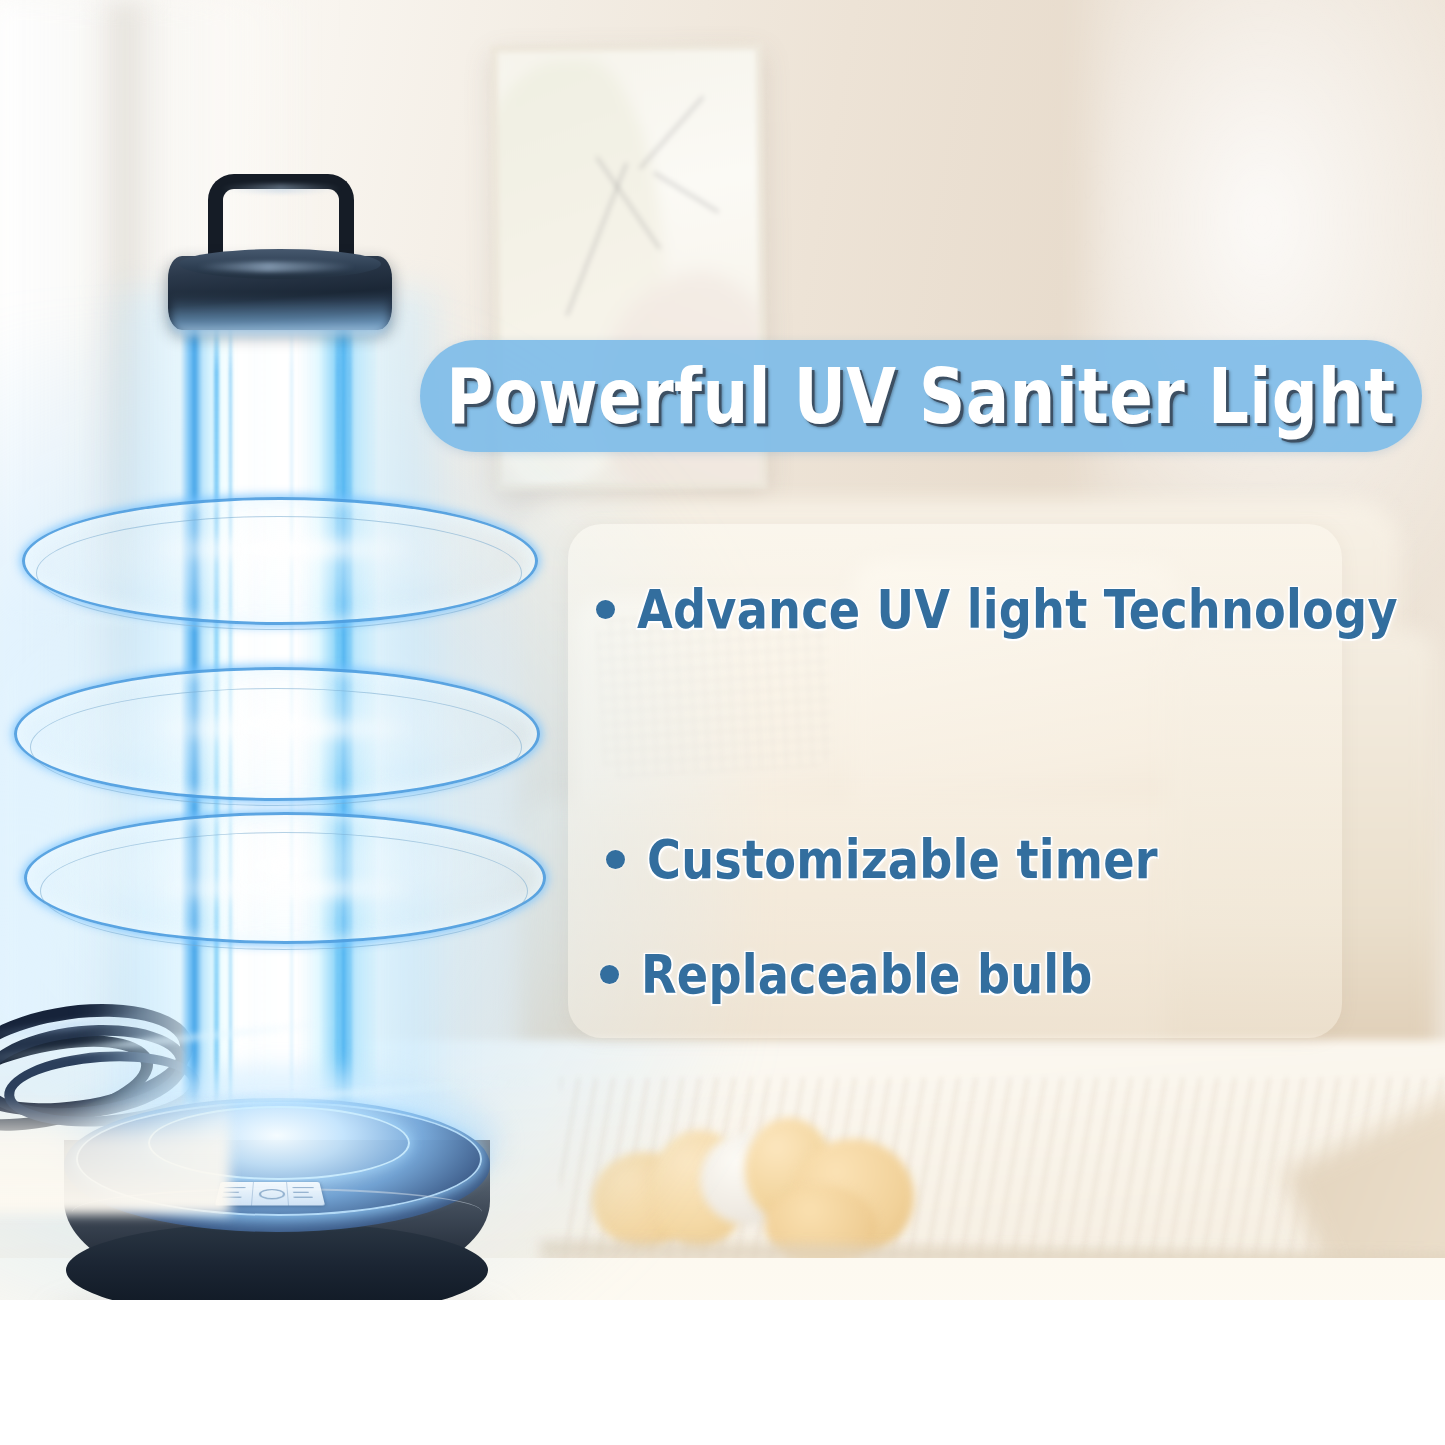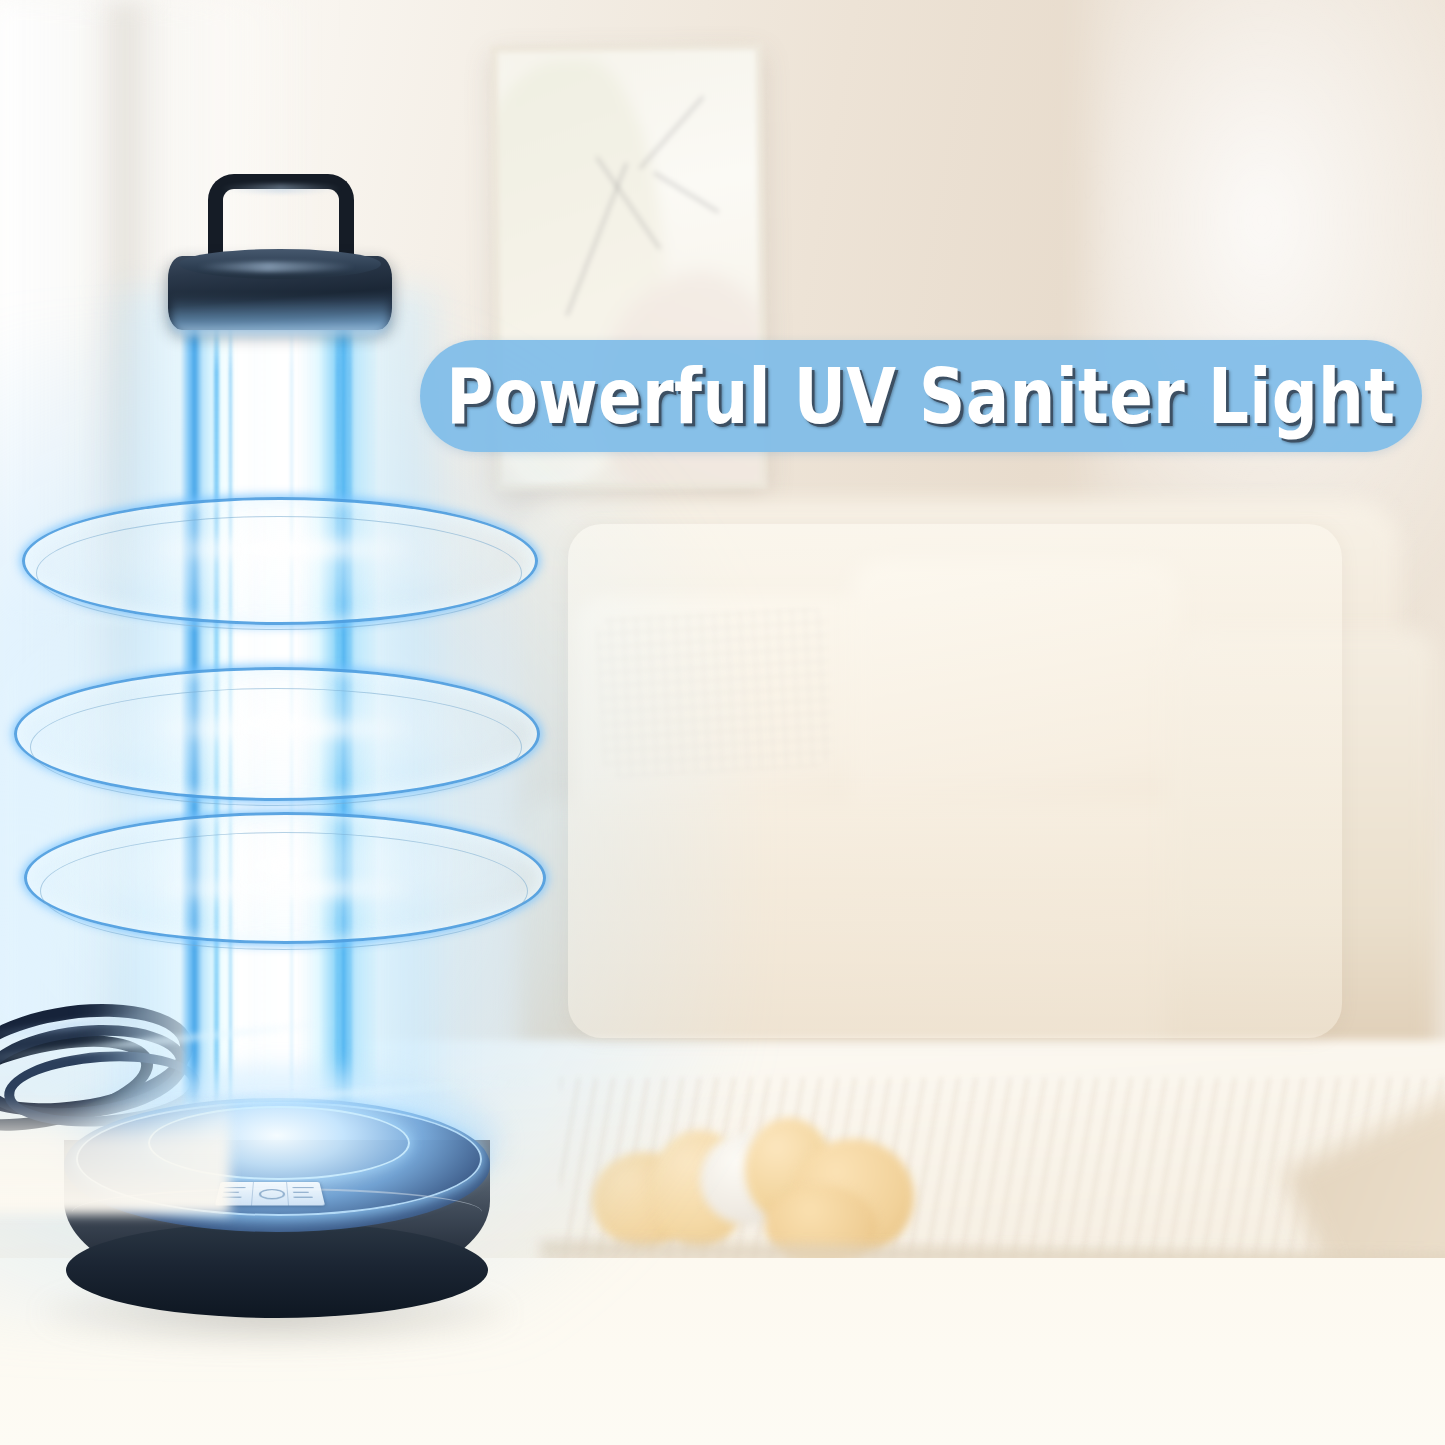--- a/index.html
+++ b/index.html
@@ -3,21 +3,21 @@
 <meta charset="utf-8">
 <style>
   html, body {
     margin: 0;
     padding: 0;
     background: #ffffff;
   }
   #scene {
     position: relative;
     width: 1445px;
-    height: 1445px;
+    height: 1300px;
     overflow: hidden;
     font-family: "Liberation Sans", sans-serif;
     background: #0f766e;
   }
 
   
   .bg-layer { position: absolute; inset: 0; }
 
   .bg-wall {
     position: absolute;
@@ -649,16 +649,28 @@
     <div class="streak st2"></div>
     <div class="streak st3"></div>
   </div>
 
   <div class="title-banner">
     <span class="title-text">Powerful UV Saniter Light</span>
   </div>
 
   <div class="feature-panel">
     <ul class="feature-list">
+      <li class="feature-item fi-0">
+        <span class="bullet-dot"></span>
+        <span class="feature-text">Advance UV light Technology</span>
+      </li>
+      <li class="feature-item fi-2">
+        <span class="bullet-dot"></span>
+        <span class="feature-text">Customizable timer</span>
+      </li>
+      <li class="feature-item fi-3">
+        <span class="bullet-dot"></span>
+        <span class="feature-text">Replaceable bulb</span>
+      </li>
     </ul>
   </div>
 
 </div>
 
 </body></html>

